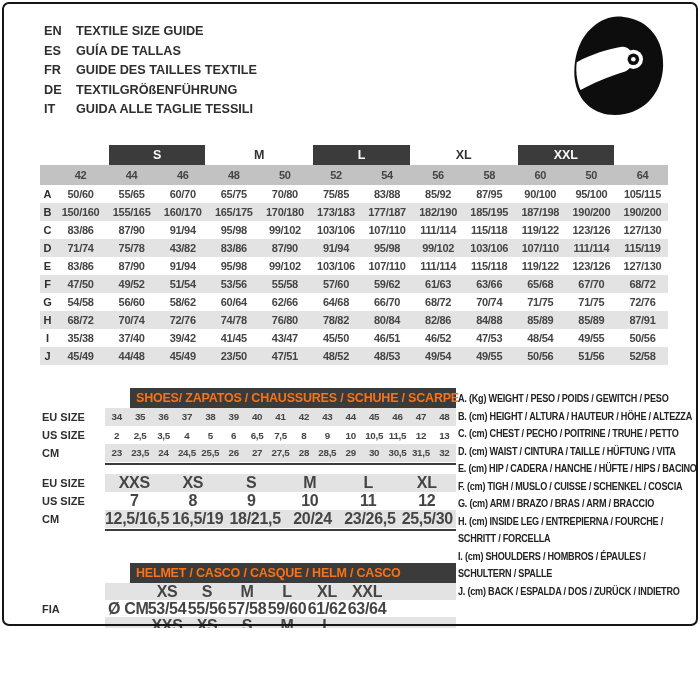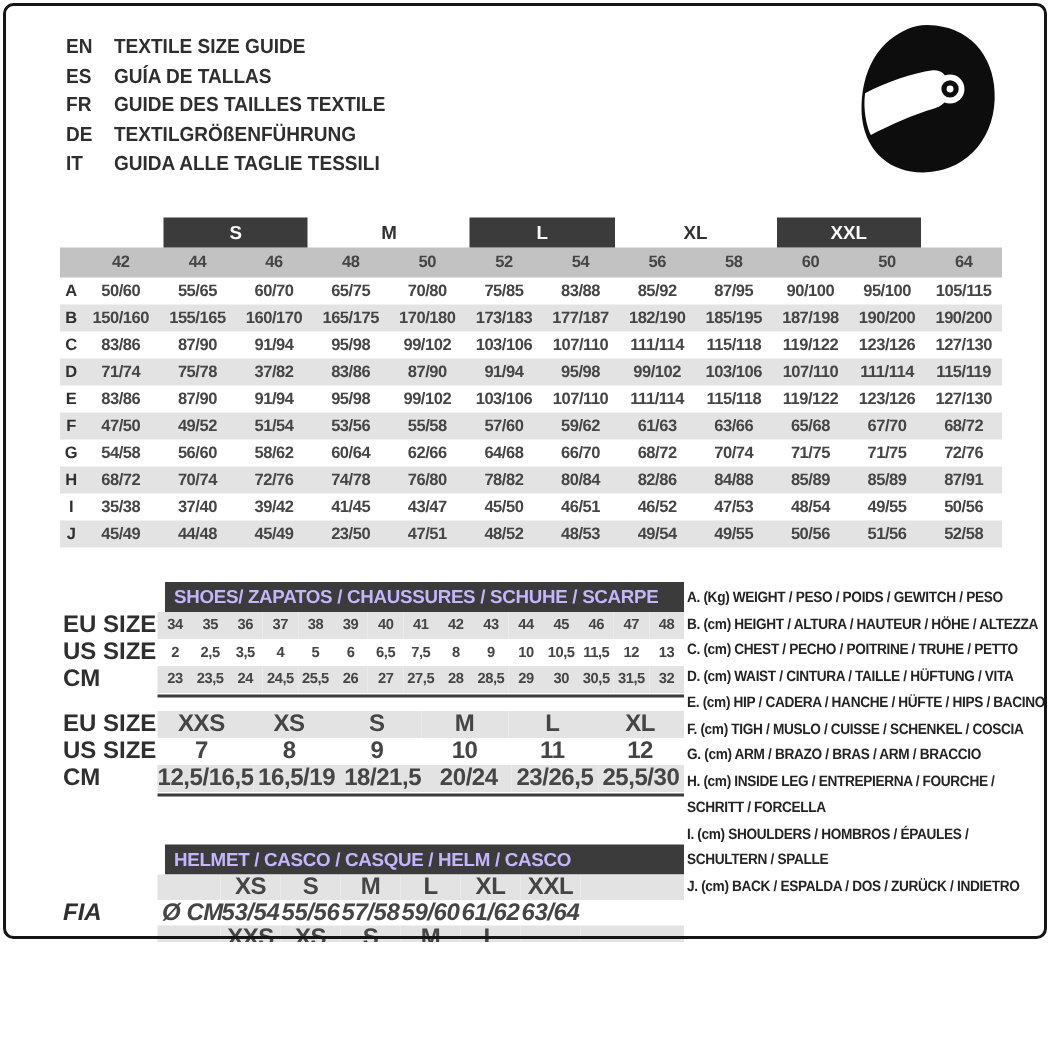--- a/index.html
+++ b/index.html
@@ -22,24 +22,24 @@
   .mt-row.sizes{height:20px;background:#c2c2c2;color:#333;}
   .mt-row.stripe{background:#e3e3e3;}
   .mt-cell{text-align:center;font-size:11px;letter-spacing:-.3px;color:#454545;white-space:nowrap;}
   .mt-letter{text-align:center;font-size:11px;color:#2f2f2f;}
   .grp{height:20px;line-height:20px;text-align:center;font-size:12.5px;}
   .grp.dark{background:#3b3b3b;color:#fafafa;margin:0 3px;}
   .grp.plain{color:#333;}
 
   
   .sec{position:absolute;left:40px;width:416px;}
-  .sec-header{margin-left:70px;height:20px;line-height:20px;background:#3b3b3b;color:#c4b5fd;
+  .sec-header{margin-left:90px;height:20px;line-height:20px;background:#3b3b3b;color:#f97316;
     font-size:12.5px;padding-left:6px;letter-spacing:-.2px;white-space:nowrap;}
   .sec-row{display:grid;height:18px;align-items:center;}
-  .sec-label{font-size:16px;color:#2f2f2f;padding-left:2px;}
+  .sec-label{font-size:11px;color:#2f2f2f;padding-left:2px;}
   .sec-cell{text-align:center;font-size:9.8px;letter-spacing:-.3px;color:#454545;white-space:nowrap;}
   .sec-cell.md{font-size:16px;}
   .sec-row.stripe .sec-cell{background:#e3e3e3;height:100%;line-height:18px;}
   .divider{margin-left:65px;height:2px;background:#3b3b3b;margin-top:1px;}
   .hx-row{height:17px;}
   .hx-row.stripe .sec-cell{line-height:17px;}
   .unit-cell{text-align:right;padding-left:3px;}
 
   
   .legend{position:absolute;left:458px;top:390px;width:262px;transform:scaleX(.91);
@@ -149,21 +149,21 @@
         <div class="mt-cell">111/114</div>
         <div class="mt-cell">115/118</div>
         <div class="mt-cell">119/122</div>
         <div class="mt-cell">123/126</div>
         <div class="mt-cell">127/130</div>
       </div>
       <div class="mt-row stripe">
         <div class="mt-letter">D</div>
         <div class="mt-cell">71/74</div>
         <div class="mt-cell">75/78</div>
-        <div class="mt-cell">37/82</div>
+        <div class="mt-cell">43/82</div>
         <div class="mt-cell">83/86</div>
         <div class="mt-cell">87/90</div>
         <div class="mt-cell">91/94</div>
         <div class="mt-cell">95/98</div>
         <div class="mt-cell">99/102</div>
         <div class="mt-cell">103/106</div>
         <div class="mt-cell">107/110</div>
         <div class="mt-cell">111/114</div>
         <div class="mt-cell">115/119</div>
       </div>
@@ -360,21 +360,21 @@
           <div class="sec-label"></div>
           <div class="sec-cell"></div>
           <div class="sec-cell md">XS</div>
           <div class="sec-cell md">S</div>
           <div class="sec-cell md">M</div>
           <div class="sec-cell md">L</div>
           <div class="sec-cell md">XL</div>
           <div class="sec-cell md">XXL</div>
           <div class="sec-cell"></div>
         </div>
-        <div class="sec-row hx-row" style="grid-template-columns: 65px 42px repeat(6, 40px) 1fr; font-style: italic;">
+        <div class="sec-row hx-row" style="grid-template-columns: 65px 42px repeat(6, 40px) 1fr;">
           <div class="sec-label">FIA</div>
           <div class="sec-cell md unit-cell">Ø CM</div>
           <div class="sec-cell md">53/54</div>
           <div class="sec-cell md">55/56</div>
           <div class="sec-cell md">57/58</div>
           <div class="sec-cell md">59/60</div>
           <div class="sec-cell md">61/62</div>
           <div class="sec-cell md">63/64</div>
           <div></div>
         </div>

